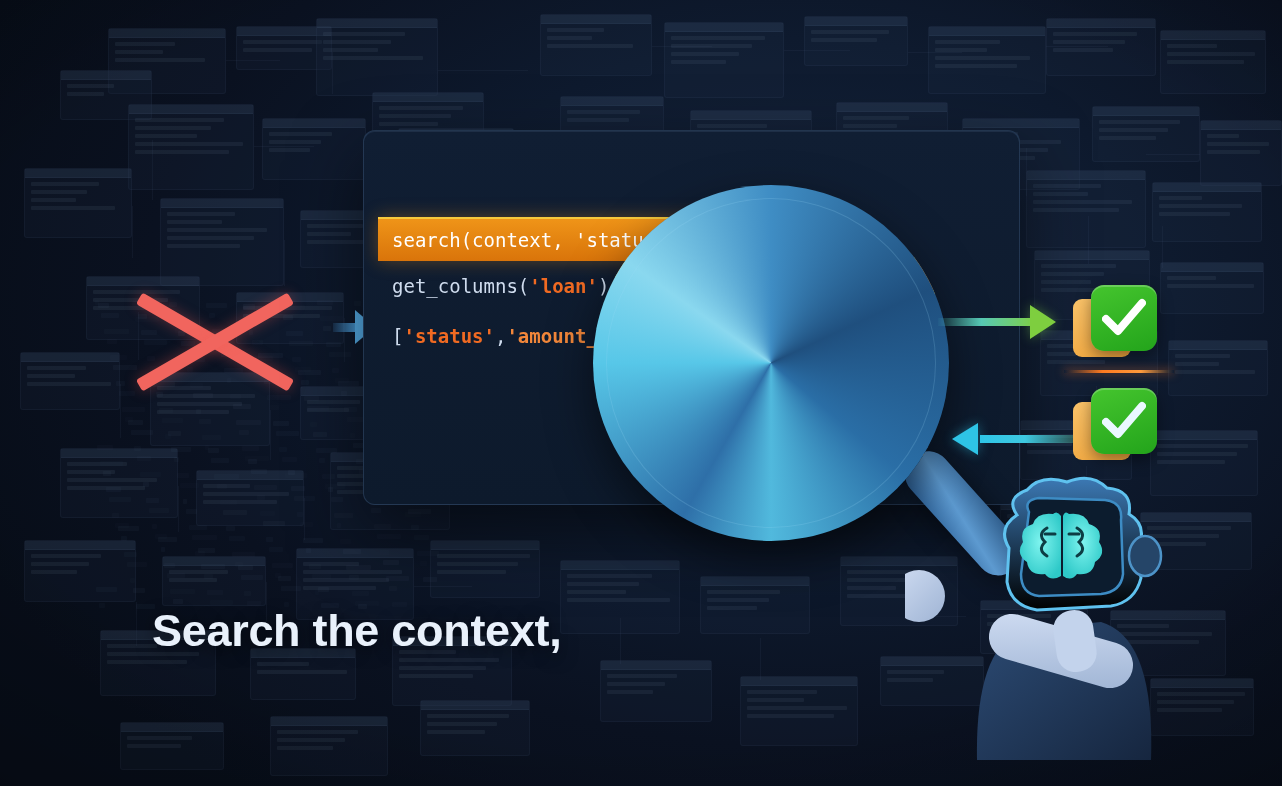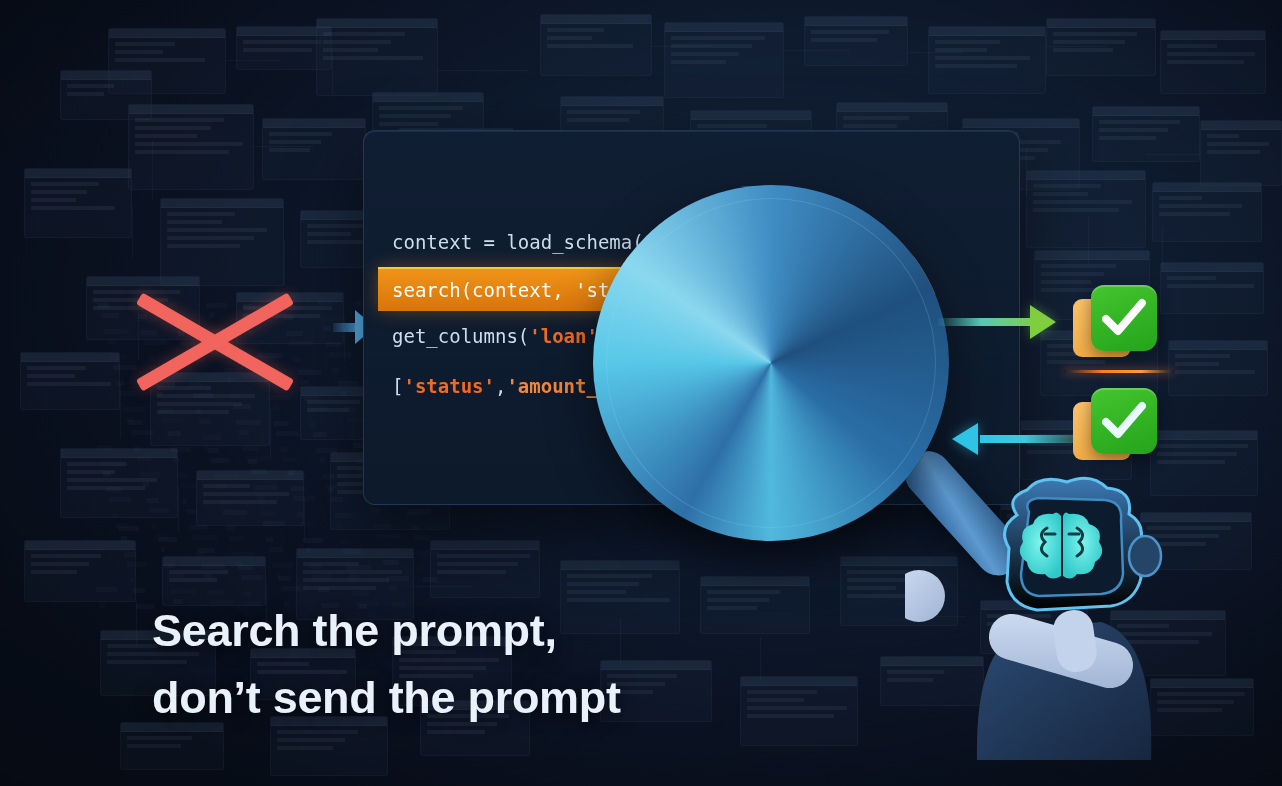--- a/index.html
+++ b/index.html
@@ -942,24 +942,20 @@
   </div>
 
   <div class="arrow-blue">
     <div class="shaft"></div>
       <div class="head"></div>
   </div>
 
   <div class="panel">
     <div class="code-area">
 
-      <div class="cline">
-        <span class="tok-pl">context = load_schema</span>
-          <span class="tok-pl">("loan")</span>
-      </div>
 
       <div class="cline hl">
         <span>search(context, 'status')</span>
       </div>
 
       <div class="cline">
         <span class="tok-pl">get_columns(</span>
           <span class="tok-or">'loan'</span>
           <span class="tok-pl">)</span>
       </div>
@@ -1072,17 +1068,16 @@
 
       <ellipse cx="240" cy="86" rx="16" ry="20" fill="#254568" stroke="#4d93c8" stroke-width="2.5"></ellipse>
 
       <rect x="82" y="158" width="148" height="46" rx="23" fill="url(#armG)" transform="rotate(16 156 181)"></rect>
       <circle cx="14" cy="126" r="26" fill="url(#armG)"></circle>
       <rect x="150" y="140" width="40" height="62" rx="19" fill="#c3d3ec" transform="rotate(-8 170 171)"></rect>
     </svg>
   </div>
 
   <div class="headline">
-    <div>Search the prompt,</div>
-    <div>don’t send the prompt</div>
+    <div>Search the context,</div>
   </div>
 
 </div>
 
 </body></html>

